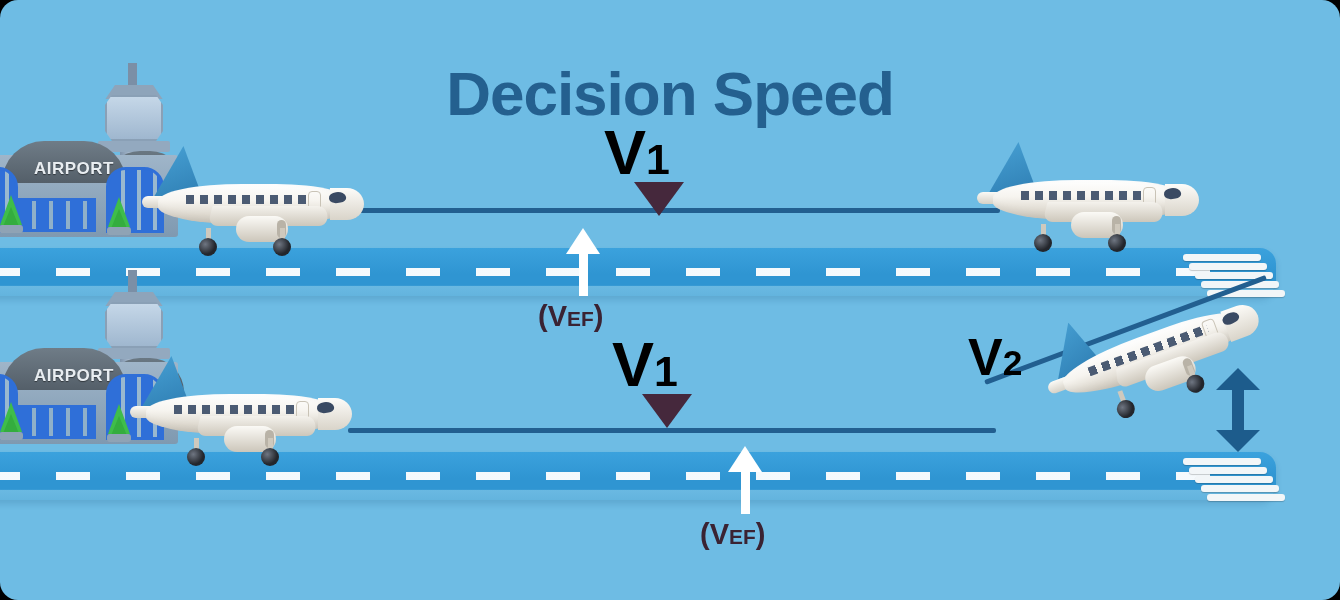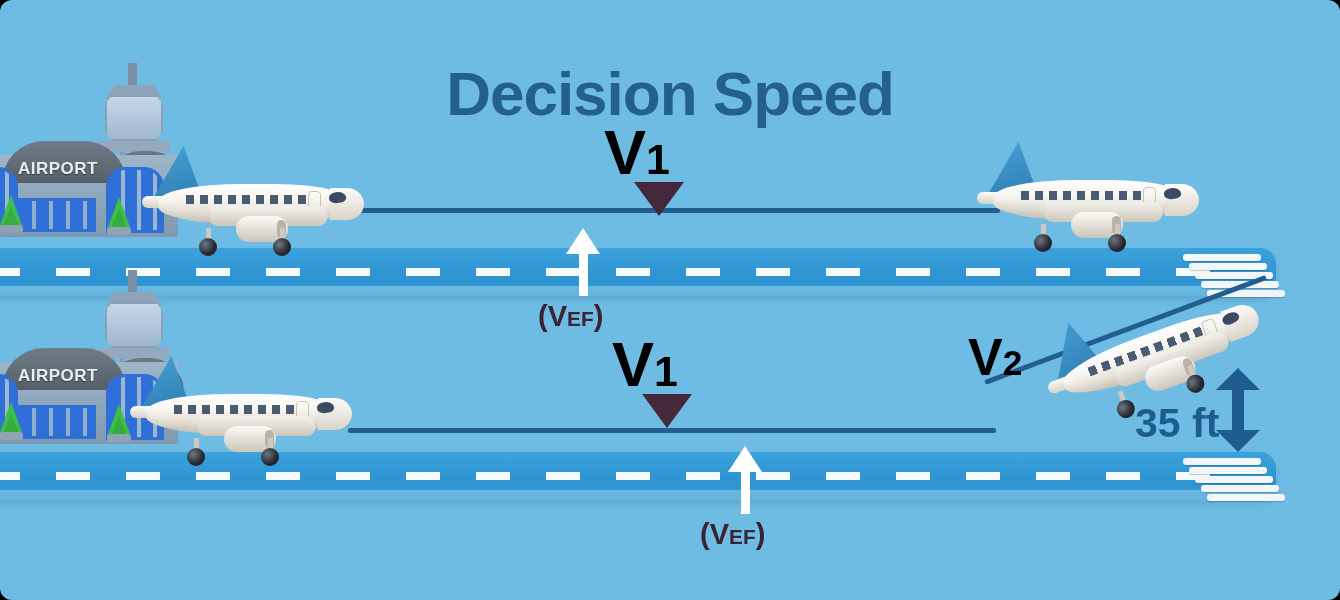--- a/index.html
+++ b/index.html
@@ -1,20 +1,20 @@
 <!DOCTYPE html>
 <html><head>
 <meta charset="utf-8">
 <style>
   html,body{margin:0;padding:0;background:#000;}
   body{width:1340px;height:600px;overflow:hidden;
        font-family:"Liberation Sans",sans-serif;}
 
   .stage{position:relative;width:1340px;height:600px;
-         background:#6ebce4;border-radius:12px;overflow:hidden;}
+         background:#6ebce4;border-radius:18px;overflow:hidden;}
 
   
   .title{position:absolute;left:0;top:58px;width:1340px;text-align:center;
          font-size:62px;font-weight:bold;color:#24608f;letter-spacing:-1px;}
 
   
   .vmark{position:absolute;color:#000000;font-weight:bold;line-height:1;}
   .vmark .sub{font-size:0.68em;}
   .v1a{left:604px;top:121px;font-size:63px;}
   .v1b{left:612px;top:333px;font-size:63px;}
@@ -90,21 +90,21 @@
   .tower-deck{position:absolute;left:110px;top:86px;width:72px;height:11px;
               background:#93a9bf;border-radius:2px;}
   .terminal{position:absolute;left:0px;top:100px;width:190px;height:82px;
      background:linear-gradient(180deg,#9fb5c9,#7f99b0);border-radius:3px;}
   .roof{position:absolute;left:14px;top:86px;width:124px;height:42px;
         background:linear-gradient(180deg,#6f7c87,#545f69);
         border-radius:62px 62px 0 0;}
   .roof2{position:absolute;left:118px;top:96px;width:78px;height:34px;
          background:linear-gradient(180deg,#6a7883,#4f5a64);
          border-radius:44px 44px 0 0;}
-  .sign{position:absolute;left:30px;top:104px;width:96px;text-align:left;
+  .sign{position:absolute;left:30px;top:104px;width:96px;text-align:right;
         font-size:17px;font-weight:bold;color:#e8edf1;letter-spacing:.5px;
         text-shadow:0 1px 1px rgba(0,0,0,.45);}
   .win-row{position:absolute;left:28px;top:143px;width:80px;height:34px;
      background:repeating-linear-gradient(90deg,#2f6fd8 0 13px,#8fb0c9 13px 17px);
      border:3px solid #2f6fd8;box-sizing:border-box;}
   .win-side{position:absolute;top:112px;width:44px;height:66px;
      background:repeating-linear-gradient(90deg,#2f6fd8 0 12px,#9ab8cf 12px 16px);
      border:3px solid #2f6fd8;box-sizing:border-box;border-radius:20px 20px 0 0;}
   .win-l{left:-14px;}
   .win-r{left:118px;width:58px;}
@@ -326,20 +326,19 @@
   </div>
 
   <div class="uparrow ua-b">
     <div class="head"></div>
       <div class="shaft"></div>
   </div>
   <div class="vef vef-b">
     <span>(V</span><span class="sc">EF</span><span>)</span>
   </div>
 
-  <div class="ft-label">35 ft</div>
   <div class="dblarrow">
     <div class="up"></div>
       <div class="sh"></div>
       <div class="dn"></div>
   </div>
 
 </div>
 
 </body></html>

